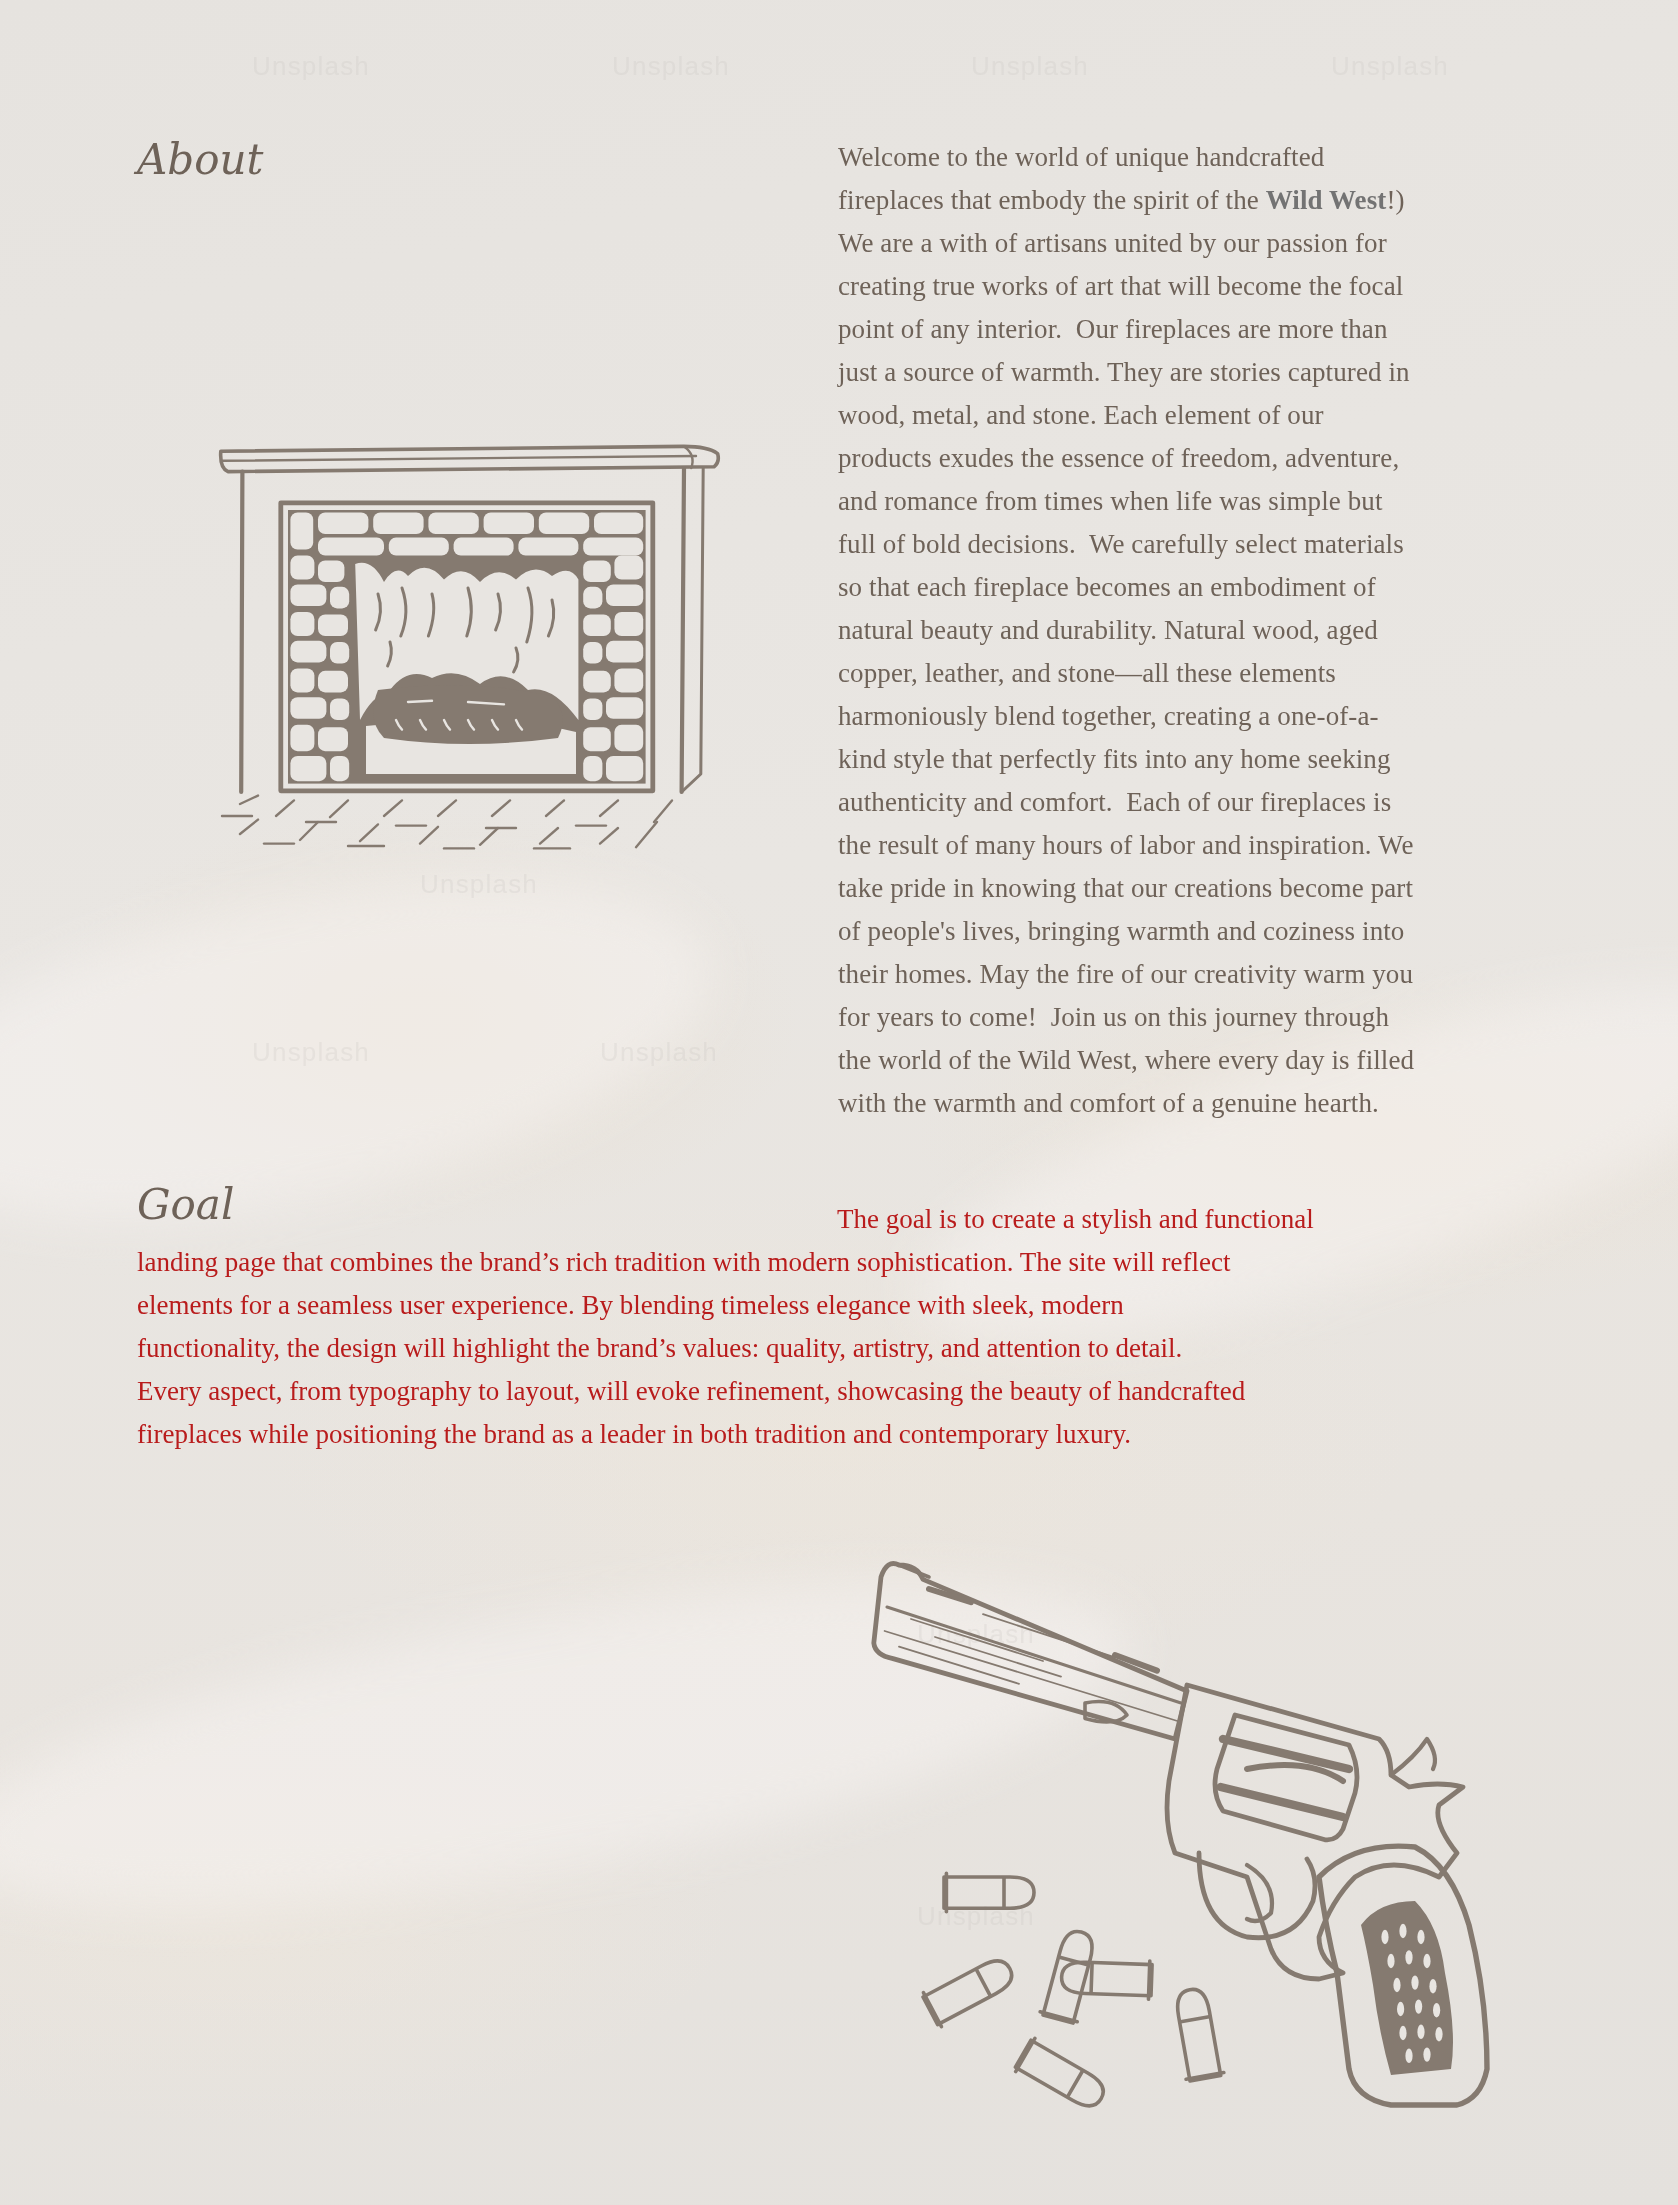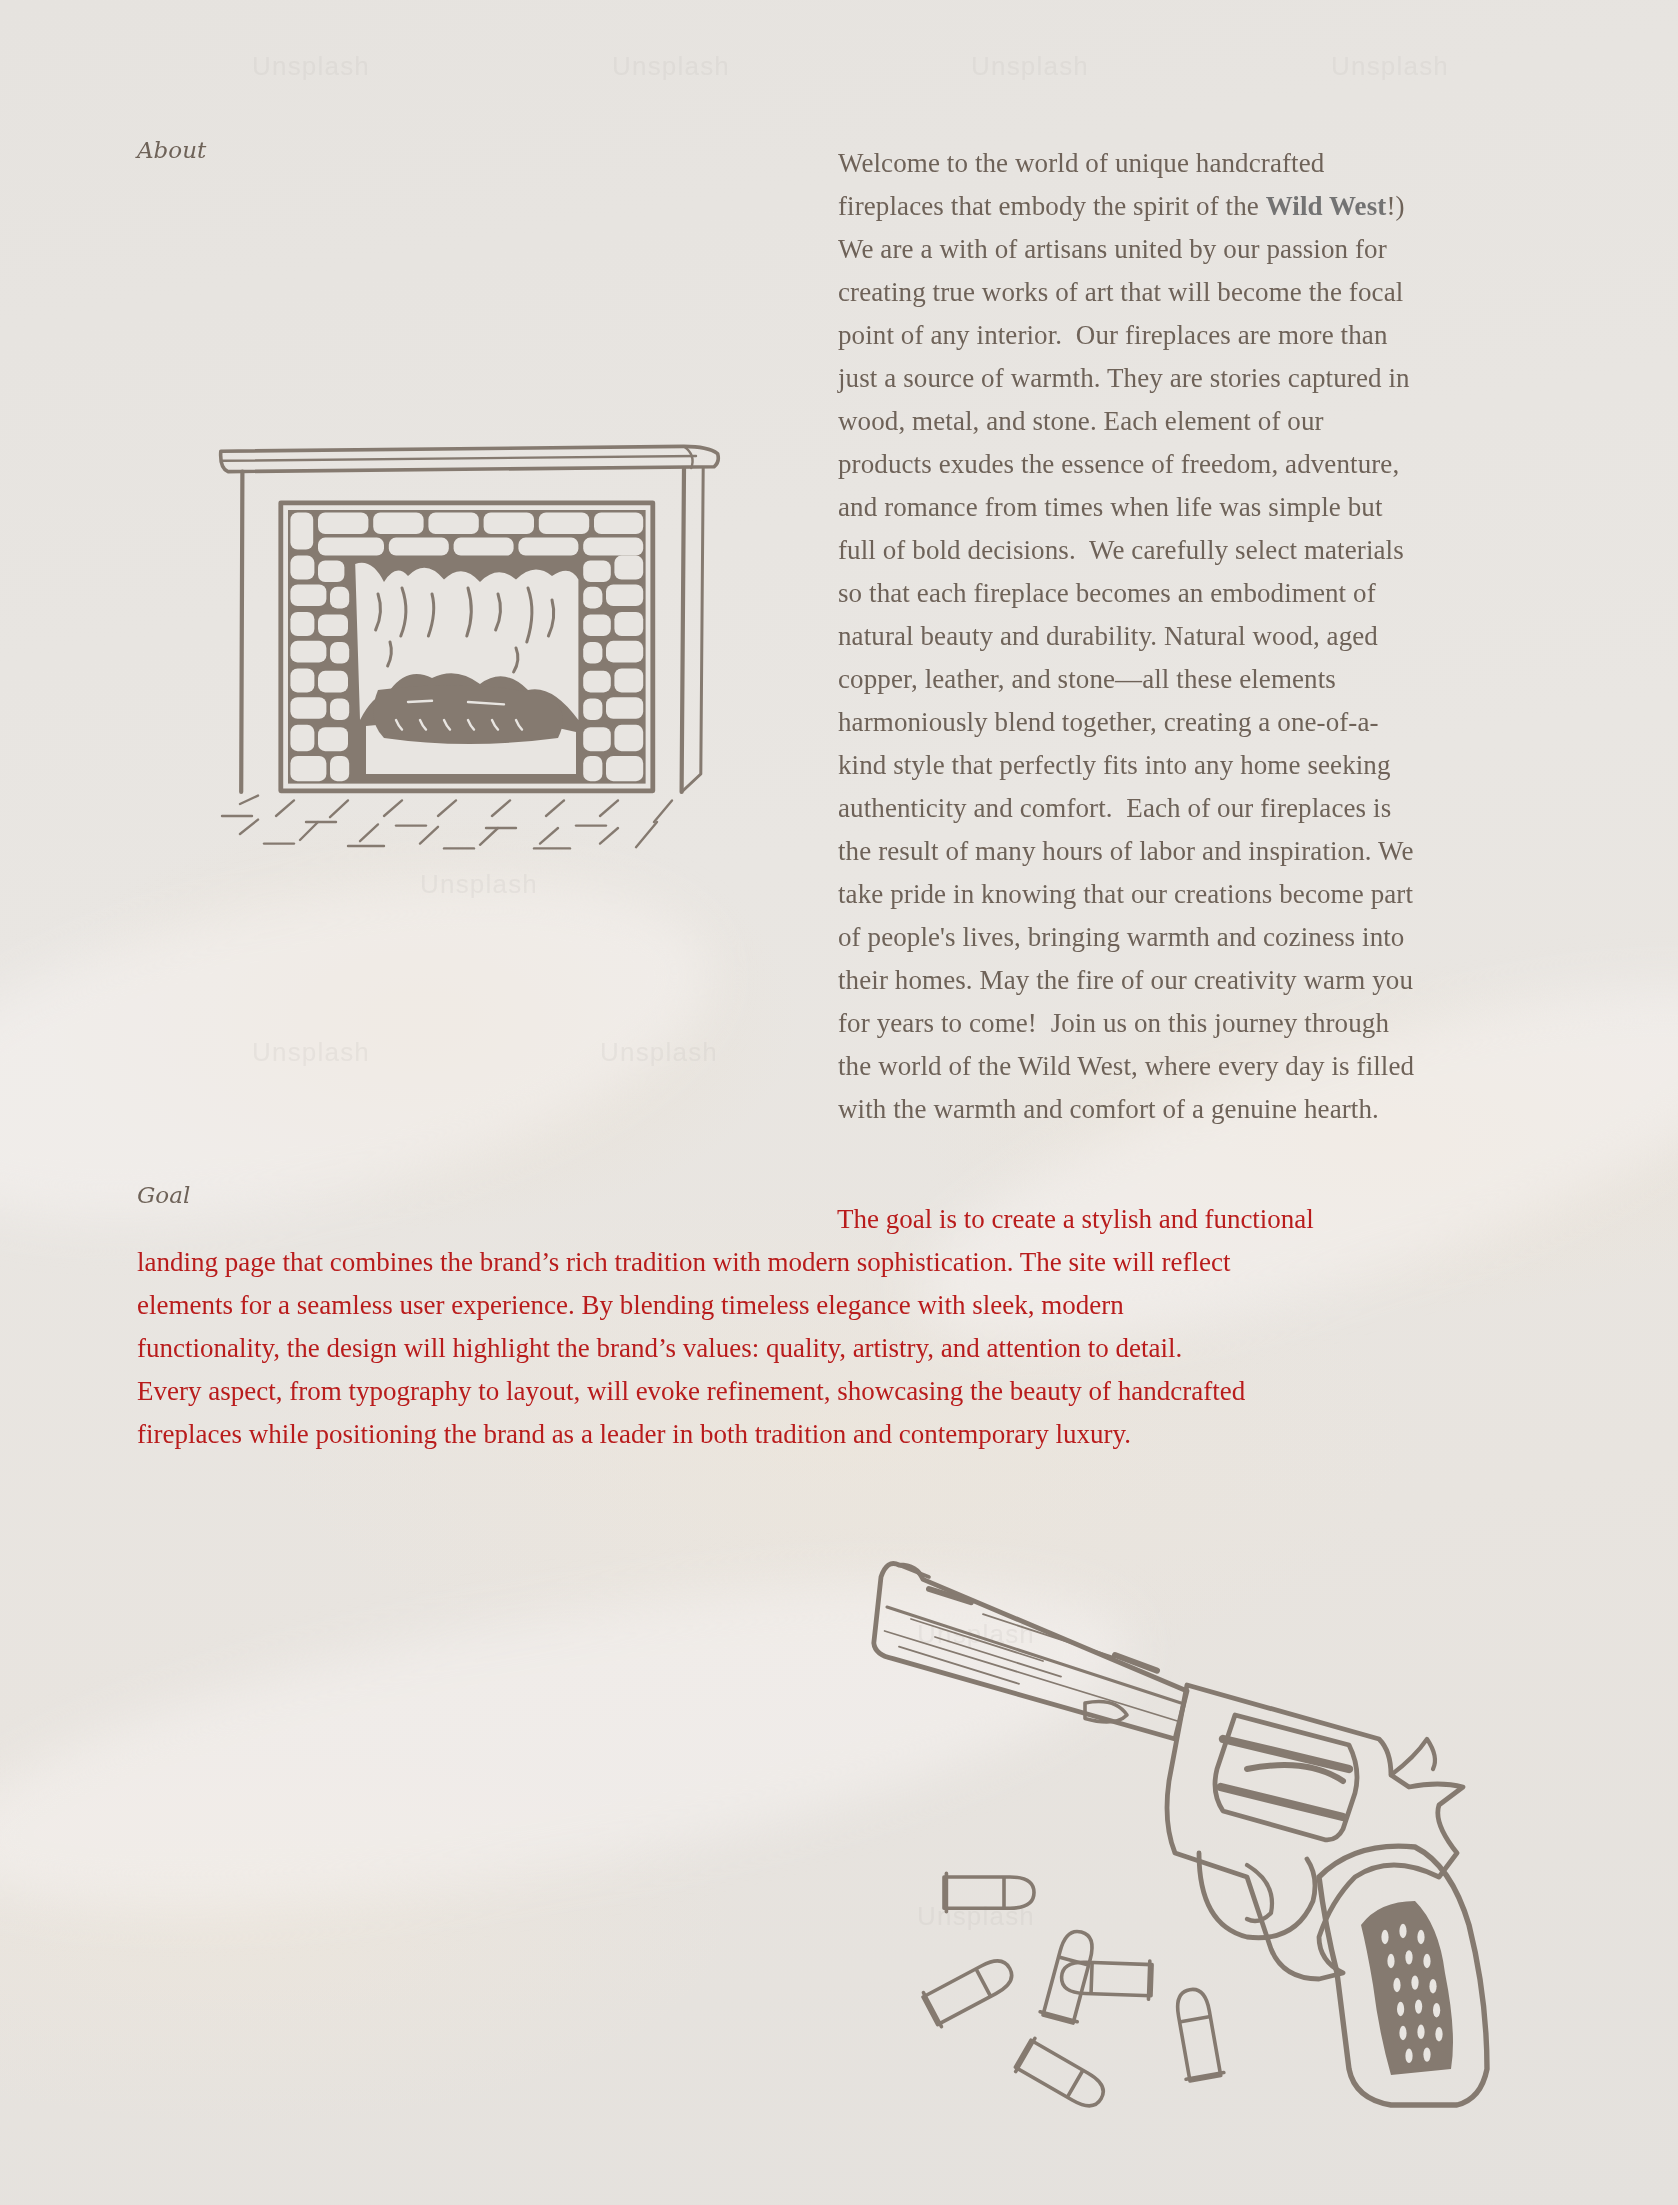--- a/index.html
+++ b/index.html
@@ -31,29 +31,29 @@
     font-family: "Liberation Sans", sans-serif;
     font-size: 26px;
     color: rgba(200,196,190,0.25);
     letter-spacing: 1.2px;
   }
   .heading {
     position: absolute;
     font-family: "DejaVu Serif", "Liberation Serif", serif;
     font-style: italic;
     font-weight: normal;
-    font-size: 23px;
+    font-size: 42px;
     color: #6e6258;
     margin: 0;
     line-height: 1;
   }
   .about-text {
     position: absolute;
     left: 838px;
-    top: 142px;
+    top: 136px;
     width: 737px;
     font-family: "Liberation Serif", "DejaVu Serif", serif;
     font-size: 27px;
     line-height: 43px;
     color: #6e6258;
     margin: 0;
     letter-spacing: 0.1px;
   }
   .about-text .line { display: block; white-space: pre; }
   .about-text b { font-weight: bold; color: #737373; }

